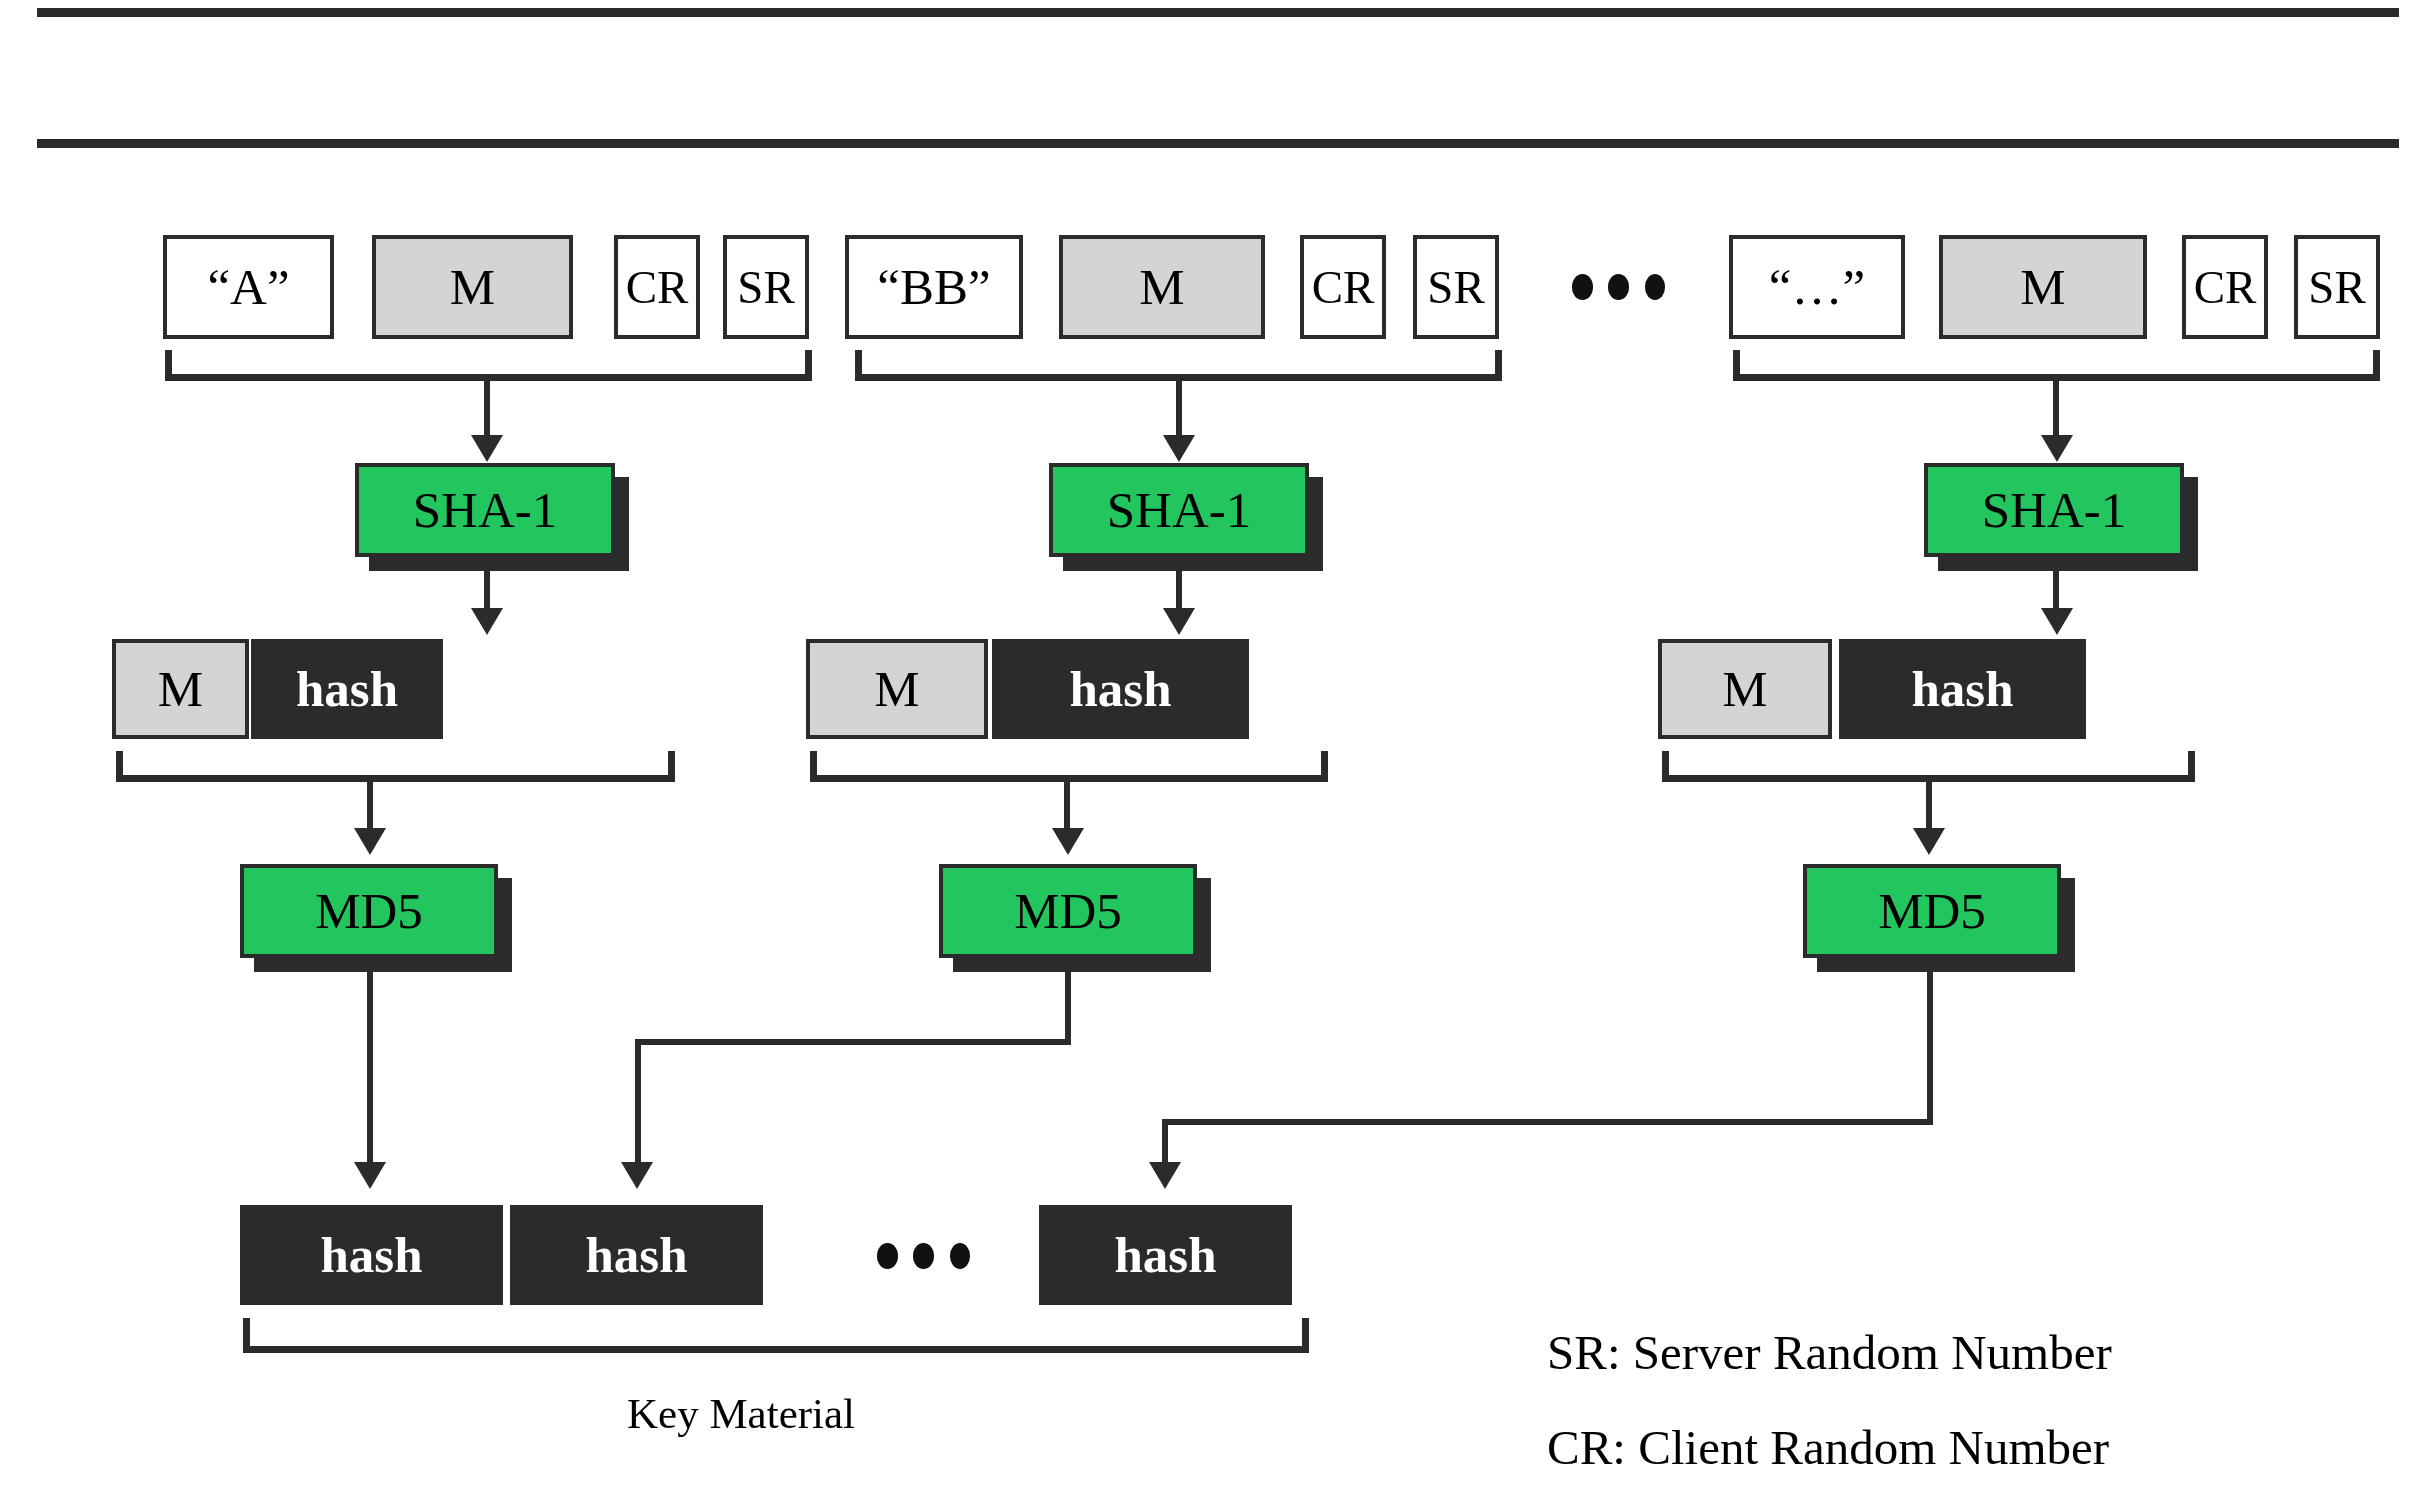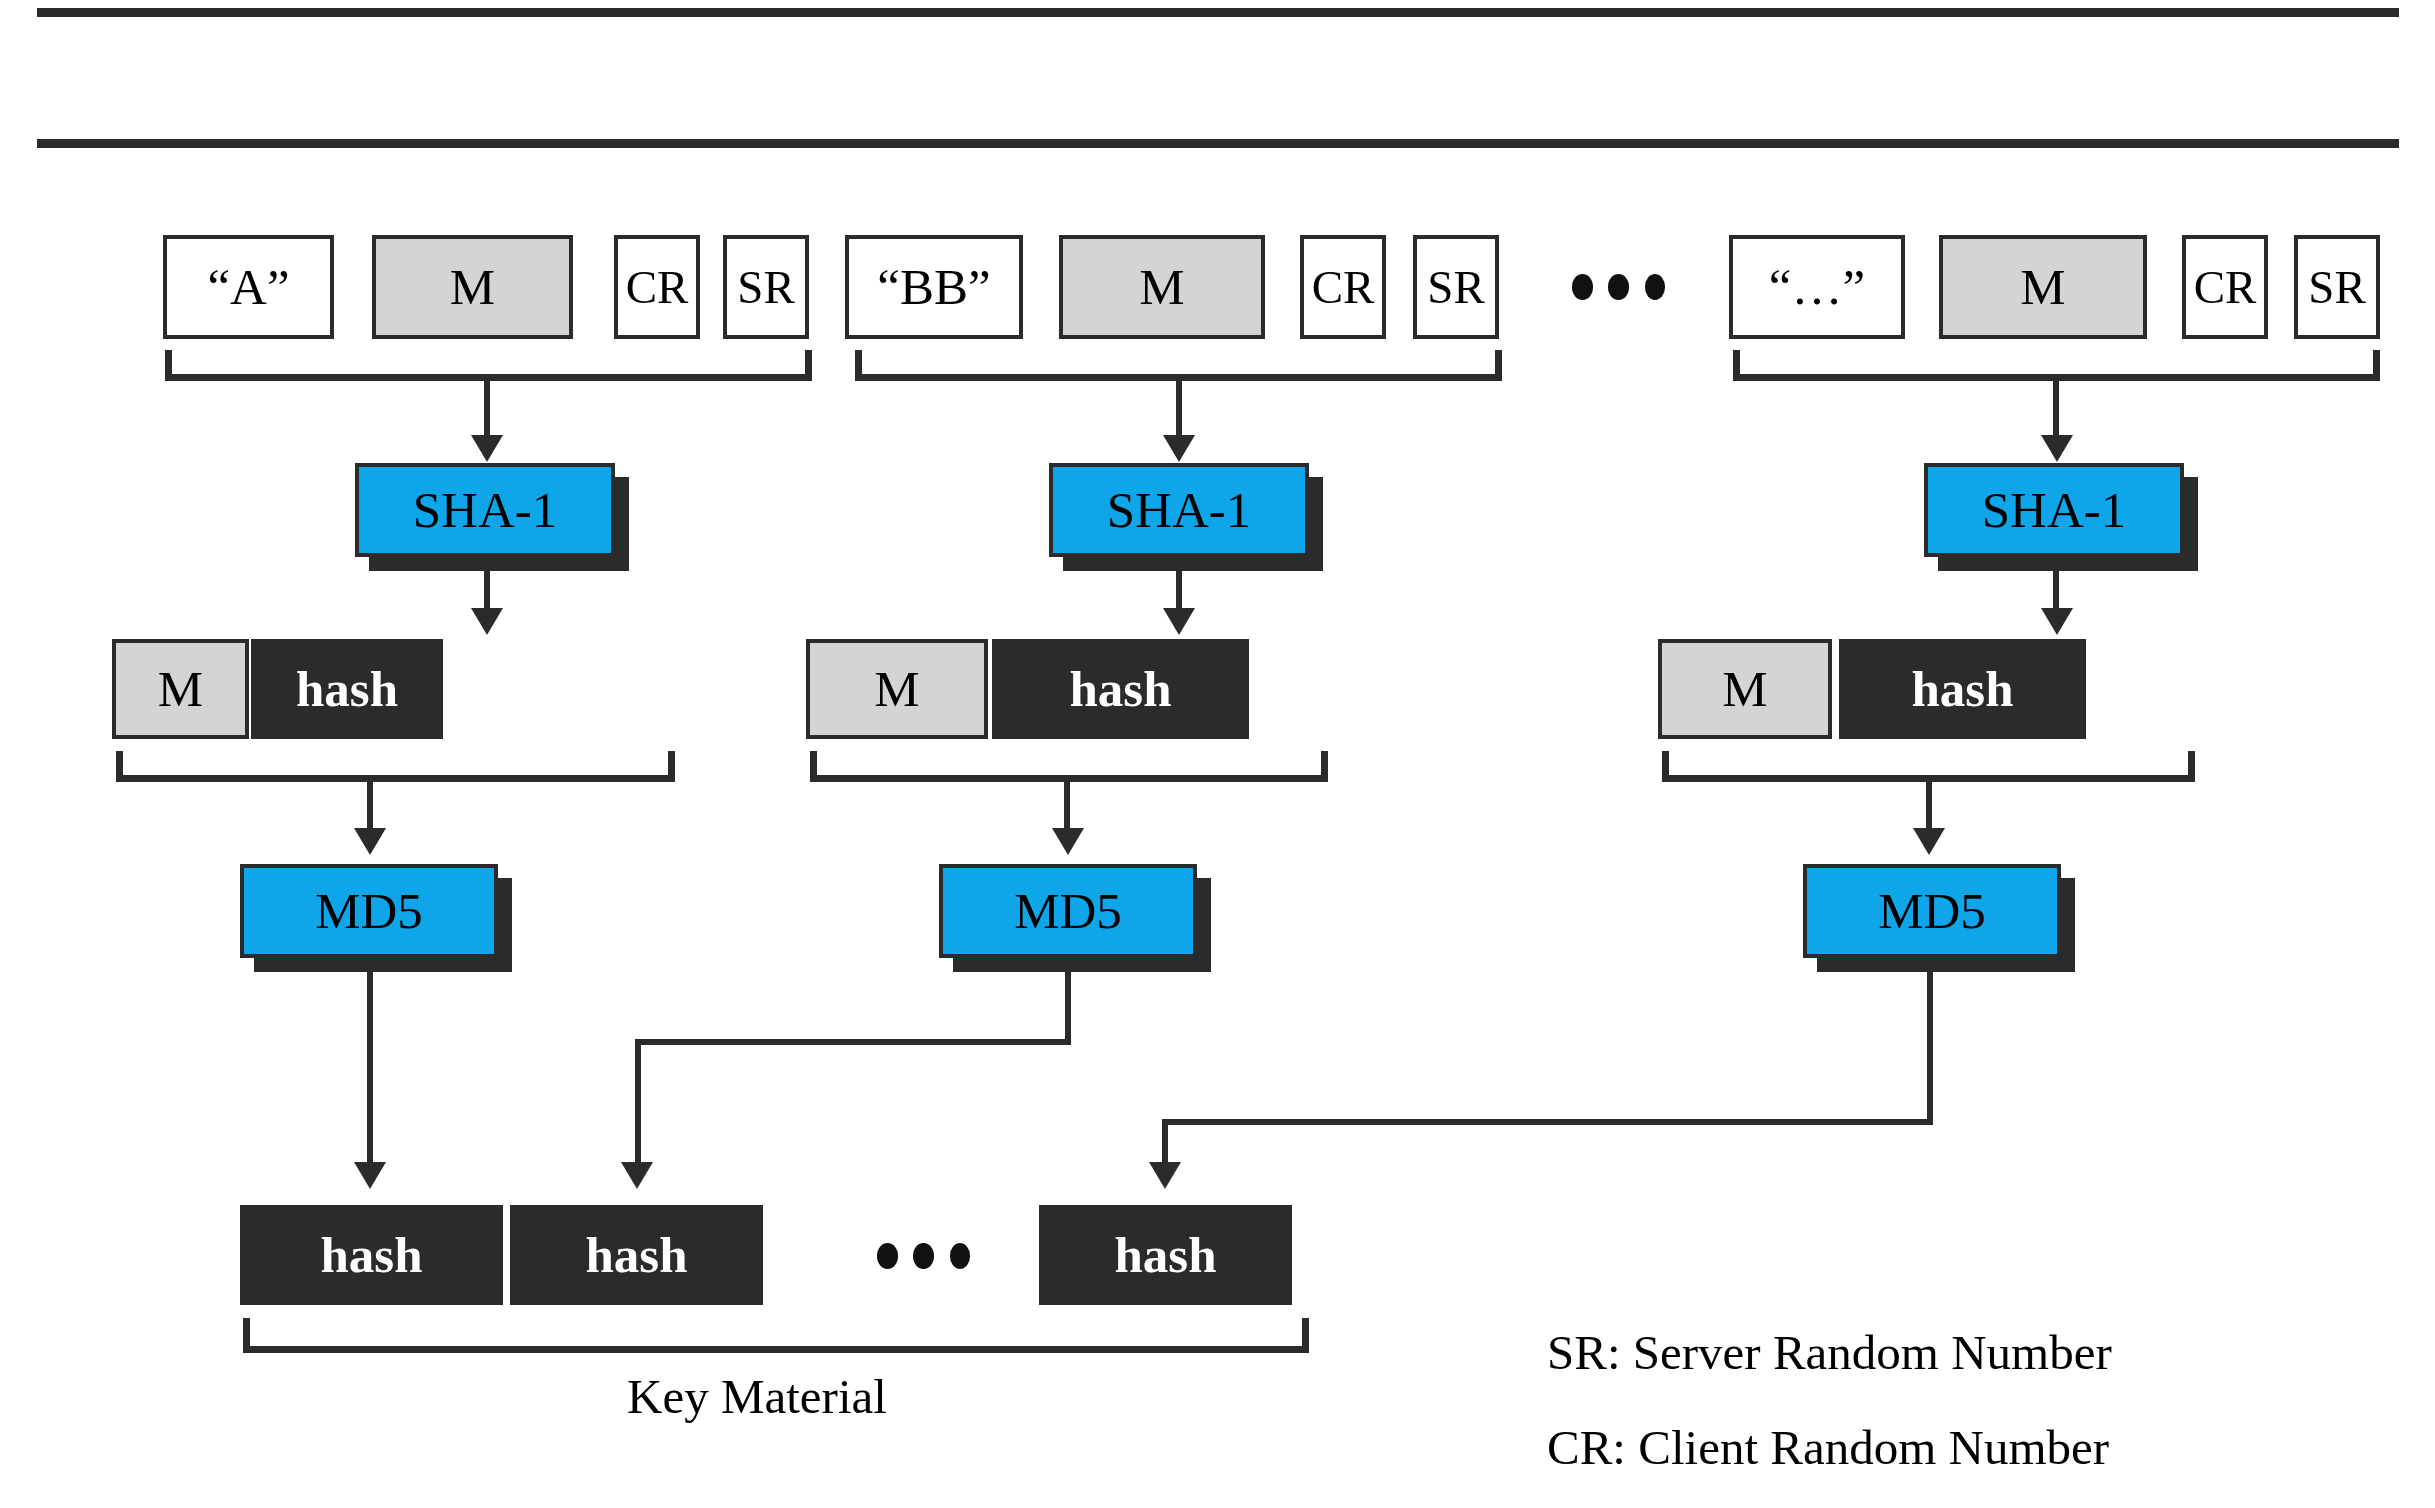--- a/index.html
+++ b/index.html
@@ -81,21 +81,21 @@
     background: #2b2b2b;
   }
   .shadow-box .face {
     position: absolute;
     left: 0;
     top: 0;
     width: 100%;
     height: 100%;
     box-sizing: border-box;
     border: 4.9px solid #2b2b2b;
-    background: #0ea5e9;
+    background: #22c55e;
     display: flex;
     align-items: center;
     justify-content: center;
     font-size: 51px;
     line-height: 1;
     white-space: nowrap;
   }
 
   
   .hline, .vline {
@@ -145,23 +145,24 @@
   .dots span {
     display: block;
     width: 20.6px;
     height: 25.5px;
     border-radius: 50%;
     background: #111111;
   }
 
   .caption {
     position: absolute;
-    font-size: 49px;
-    white-space: nowrap;
-    line-height: 1;
+    font-size: 43px;
+    white-space: nowrap;
+    line-height: 1;
+    margin-top: 20px;
   }
   .legend-line {
     position: absolute;
     font-size: 49px;
     white-space: nowrap;
     line-height: 1;
   }
 </style>
 </head>
 <body>

